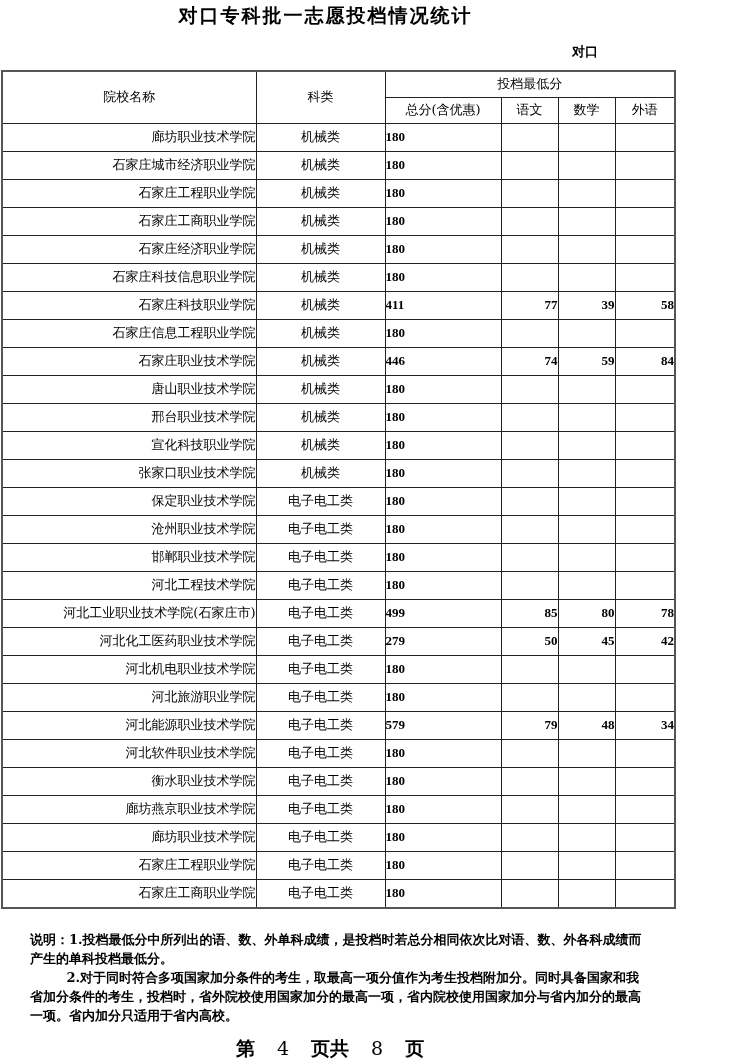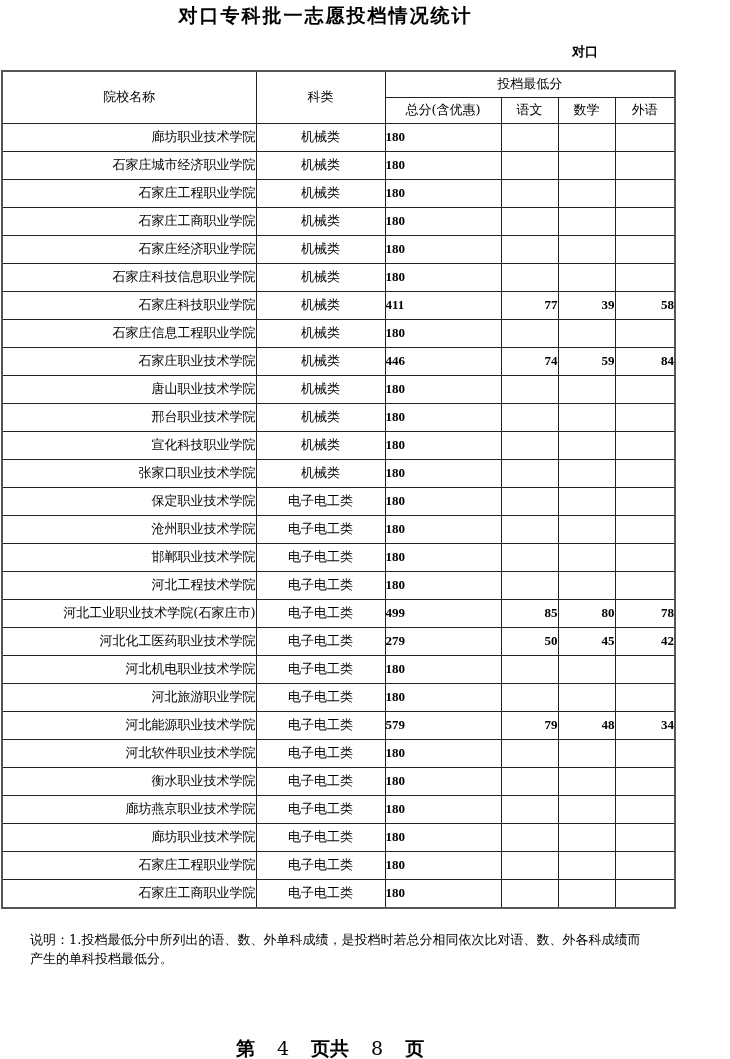--- a/index.html
+++ b/index.html
@@ -15,21 +15,21 @@
   table.grid { border: 2px solid #555; }
   th { font-weight: normal; }
   .h1 { height: 26px; }
   .h2 { height: 26px; }
   tr.row td { height: 27px; }
   td.name { text-align: right; padding-left: 6px; font-size: 13.5px; }
   td.cat { text-align: center; font-size: 13.5px; }
   td.num { text-align: left; font-weight: bold; font-family: "Liberation Serif", serif; font-size: 14px; }
   td.sub { text-align: right; padding-right: 8px; font-weight: bold; font-family: "Liberation Serif", serif; font-size: 14px; }
   .notes { position: absolute; top: 930px; left: 30px; width: 620px; font-size: 13px;
-           line-height: 19px; }
+           line-height: 19px; font-weight: bold; }
   .notes p { margin: 0; }
   .indent { text-indent: 2.8em; }
   .footer { position: absolute; top: 1036px; left: 236px; font-size: 19px; font-weight: bold;
             word-spacing: 0; }
   .footer span { display: inline-block; margin-right: 22px; }
   .footer .n { font-weight: normal; }
 </style>
 </head>
 <body>
 
@@ -281,17 +281,18 @@
         <td class="num">180</td>
         <td class="sub"></td>
         <td class="sub"></td>
         <td class="sub"></td>
       </tr>
     </tbody>
 </table>
 
 <div class="notes">
   <p>说明：1.投档最低分中所列出的语、数、外单科成绩，是投档时若总分相同依次比对语、数、外各科成绩而产生的单科投档最低分。</p>
+  <p class="indent">2.对于同时符合多项国家加分条件的考生，取最高一项分值作为考生投档附加分。同时具备国家和我省加分条件的考生，投档时，省外院校使用国家加分的最高一项，省内院校使用国家加分与省内加分的最高一项。省内加分只适用于省内高校。</p>
 </div>
 
 <div class="footer">
   <span>第</span><span class="n">4</span><span>页共</span><span class="n">8</span><span>页</span>
 </div>
 
 </body></html>

